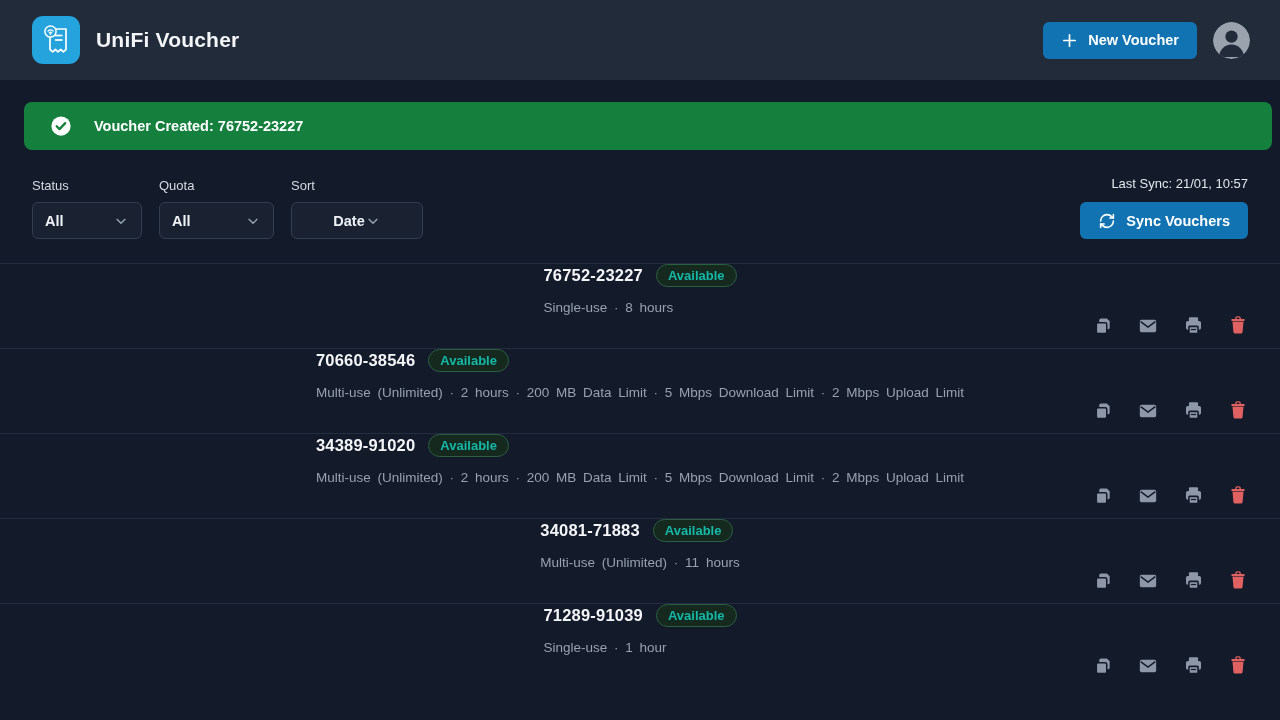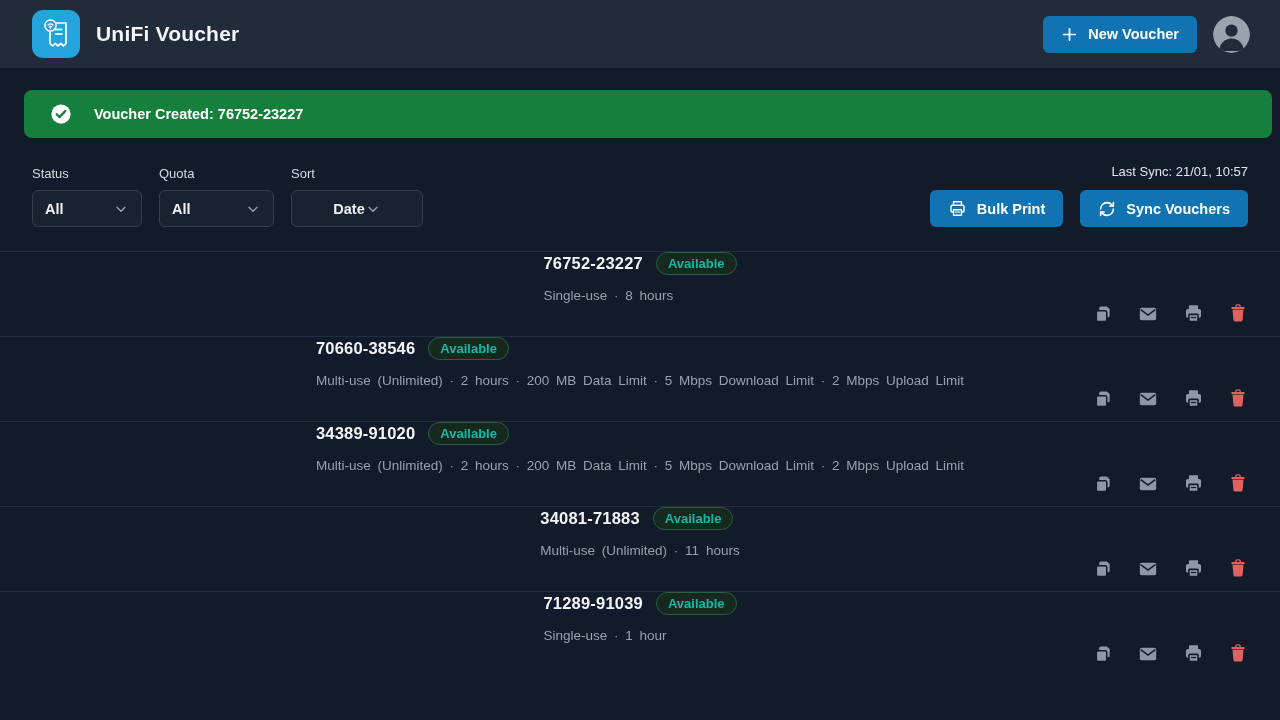--- a/index.html
+++ b/index.html
@@ -6,21 +6,21 @@
   html, body { width: 1280px; height: 720px; }
   body {
     background: #131a29;
     font-family: "Liberation Sans", sans-serif;
     overflow: hidden;
     color: #f3f5f8;
   }
 
   
   .header {
-    height: 68px;
+    height: 80px;
     background: #222b3a;
     display: flex;
     align-items: center;
     padding: 0 30px 0 32px;
   }
   .logo { width: 48px; height: 48px; flex: 0 0 auto; }
   .app-title {
     margin-left: 16px;
     font-size: 21px;
     font-weight: 700;
@@ -202,29 +202,20 @@
       <span>Date</span>
       <svg width="16" height="16" viewBox="0 0 24 24">
         <path d="M6 9.5l6 6 6-6" fill="none" stroke="#9aa5b5" stroke-width="2" stroke-linecap="round" stroke-linejoin="round"></path>
       </svg>
     </div>
   </div>
   <div class="filters-right">
     <div class="last-sync">Last Sync: 21/01, 10:57</div>
     <div class="filters-buttons">
       <button class="btn">
-        <svg width="19" height="19" viewBox="0 0 24 24">
-          <path d="M7 8V3.5h10V8" fill="none" stroke="#ffffff" stroke-width="1.8" stroke-linejoin="round"></path>
-          <rect x="3.8" y="8" width="16.4" height="8.5" rx="1.6" fill="none" stroke="#ffffff" stroke-width="1.8"></rect>
-          <rect x="7" y="13.5" width="10" height="7" fill="#1173b2" stroke="#ffffff" stroke-width="1.8" stroke-linejoin="round"></rect>
-          <line x1="9" y1="16.5" x2="15" y2="16.5" stroke="#ffffff" stroke-width="1.4"></line>
-        </svg>
-        <span>Bulk Print</span>
-      </button>
-      <button class="btn">
         <svg width="18" height="18" viewBox="0 0 24 24">
           <g fill="none" stroke="#ffffff" stroke-width="2.1" stroke-linecap="round" stroke-linejoin="round">
             <path d="M3.5 12a8.5 8.5 0 0 1 8.5-8.5 9 9 0 0 1 6.3 2.6L20.5 8"></path>
             <path d="M20.5 3.3V8h-4.7"></path>
             <path d="M20.5 12a8.5 8.5 0 0 1-8.5 8.5 9 9 0 0 1-6.3-2.6L3.5 16"></path>
             <path d="M3.5 20.7V16h4.7"></path>
           </g>
         </svg>
         <span>Sync Vouchers</span>
       </button>

